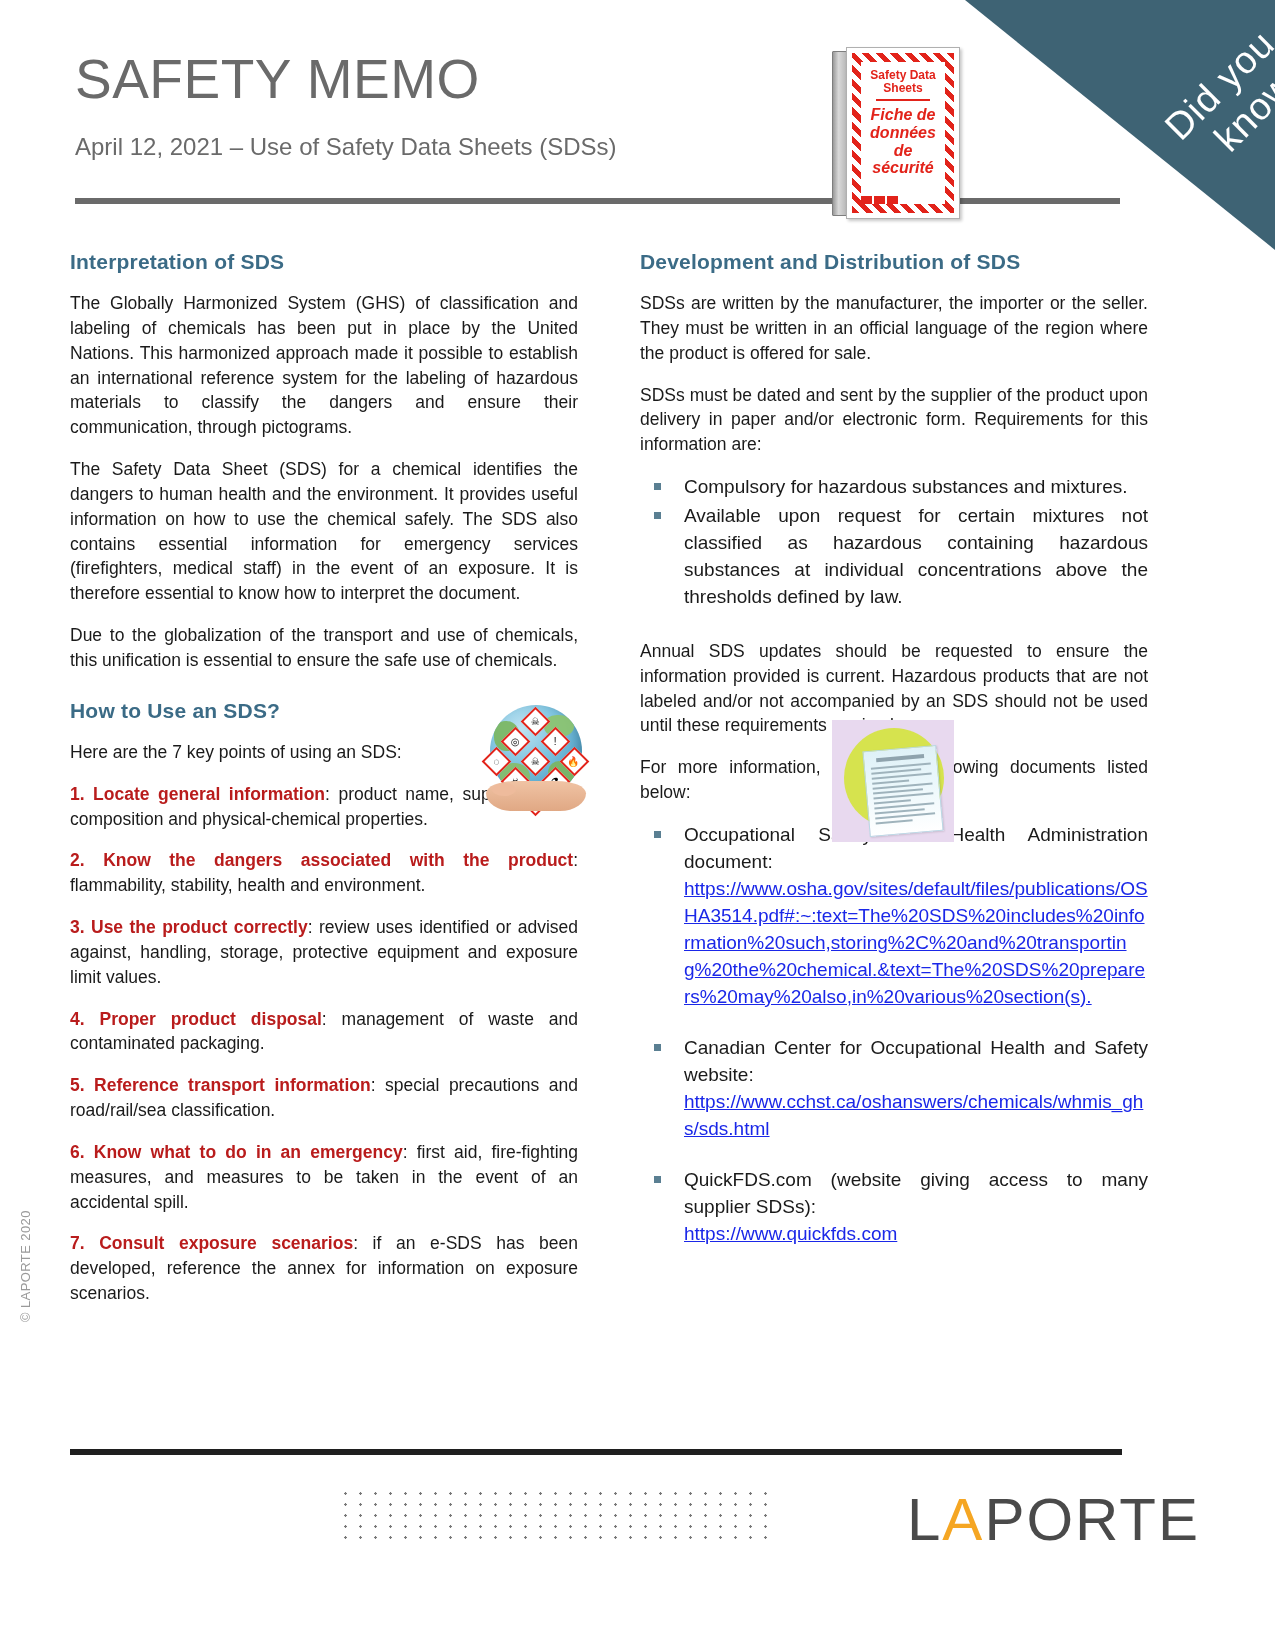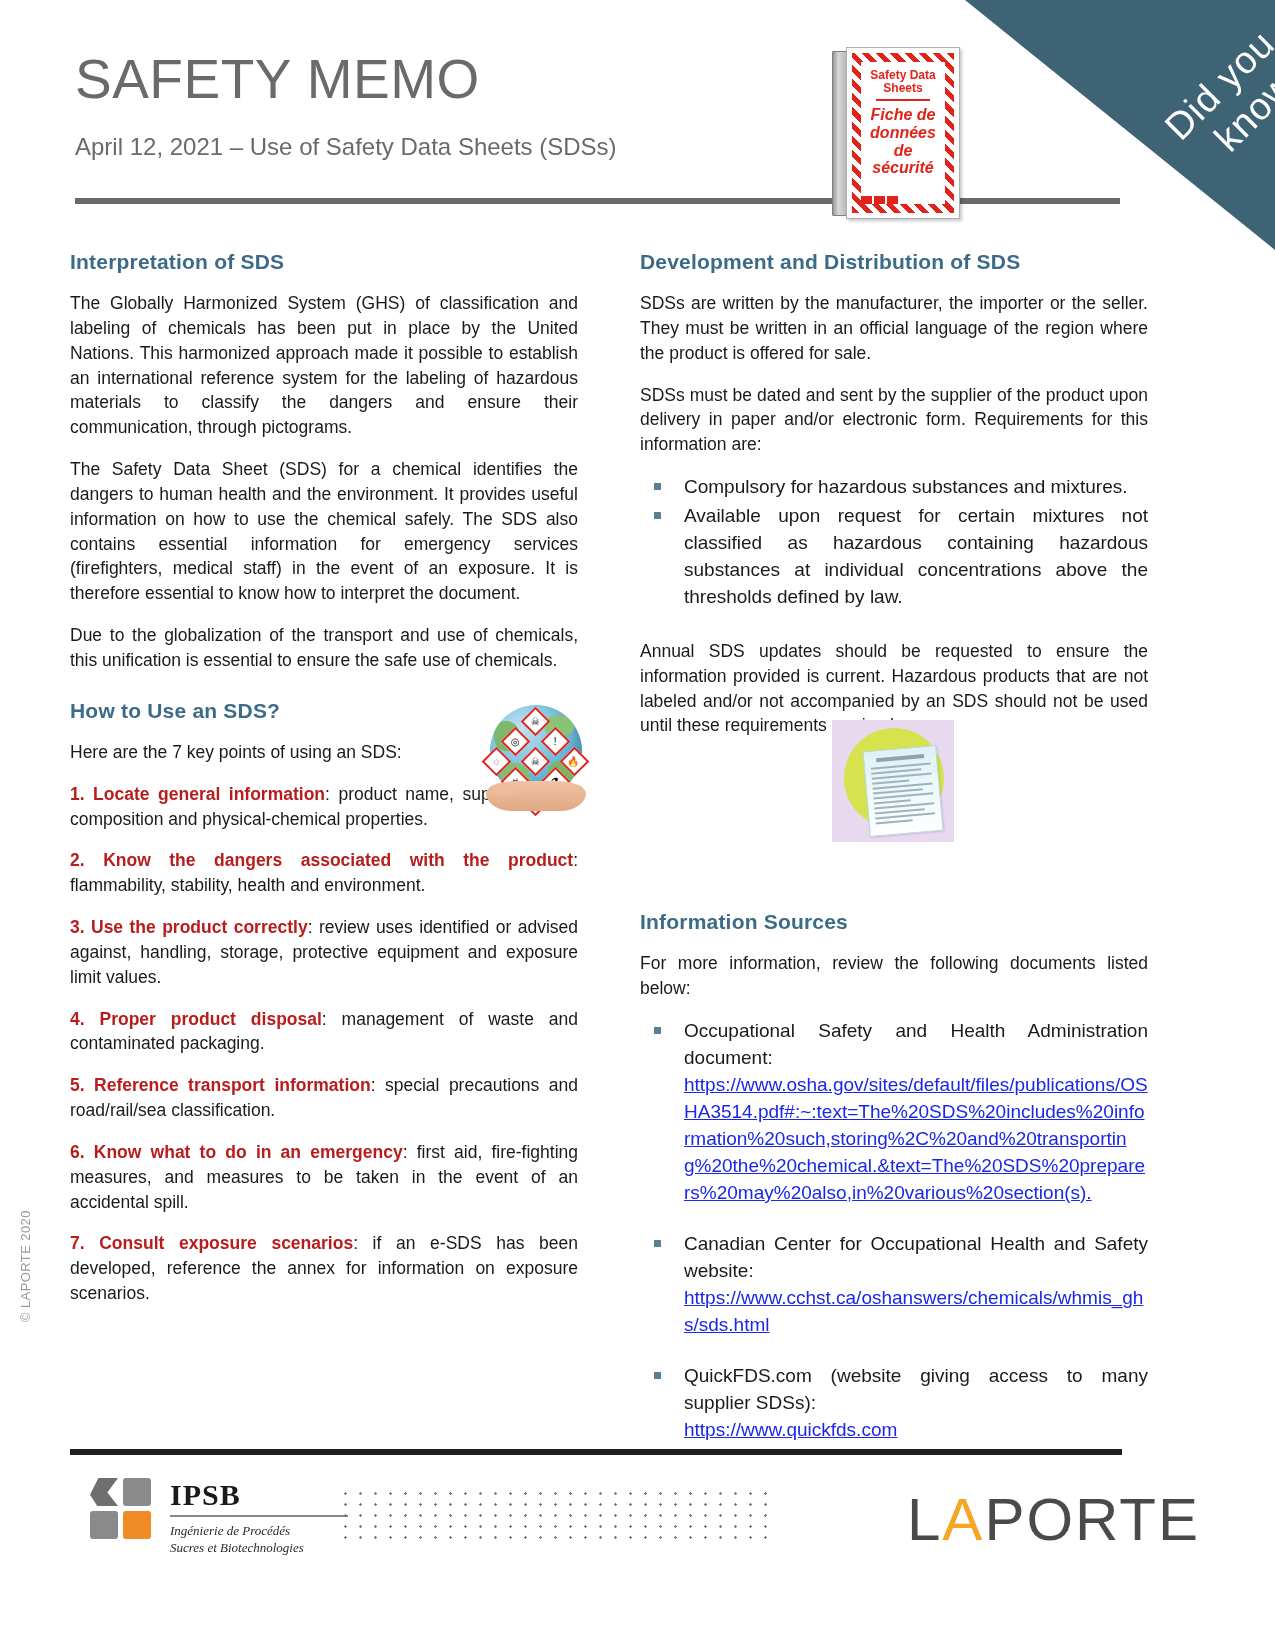--- a/index.html
+++ b/index.html
@@ -478,21 +478,20 @@
           <div class="ln m"></div>
         <div class="ln"></div>
           <div class="ln s"></div>
           <div class="ln"></div>
         <div class="ln m"></div>
           <div class="ln"></div>
           <div class="ln s"></div>
       </div>
     </div>
 
-    <h2 class="sec" style="margin-top:172px">Information Sources</h2>
     <p class="body">For more information, review the following documents listed below:</p>
 
     <ul class="bullets sources">
       <li>
         <span>Occupational Safety and Health Administration document:</span><br>
         <a class="url" href="#">https://www.osha.gov/sites/default/files/publications/OSHA3514.pdf#:~:text=The%20SDS%20includes%20information%20such,storing%2C%20and%20transporting%20the%20chemical.&amp;text=The%20SDS%20preparers%20may%20also,in%20various%20section(s).</a>
       </li>
       <li>
         <span>Canadian Center for Occupational Health and Safety website:</span><br>
         <a class="url" href="#">https://www.cchst.ca/oshanswers/chemicals/whmis_ghs/sds.html</a>
@@ -502,33 +501,17 @@
         <a class="url" href="#">https://www.quickfds.com</a>
       </li>
     </ul>
   </div>
 </div>
 
 <div class="copyright">© LAPORTE 2020</div>
 
 <div class="footer-rule"></div>
 <div class="footer">
-  <div class="ipsb">
-    <div class="mark">
-      <span class="sq sq1"></span>
-        <span class="sq sq2"></span>
-      <span class="sq sq3"></span>
-        <span class="sq sq4"></span>
-    </div>
-    <div class="txt">
-      <div class="name">IPSB</div>
-      <div class="uline"></div>
-      <div class="tag">
-        <span>Ingénierie de Procédés</span><br>
-        <span>Sucres et Biotechnologies</span>
-      </div>
-    </div>
-  </div>
 
   <div class="dots"></div>
 
   <div class="laporte"><span>L</span><span class="a">A</span><span>PORTE</span></div>
 </div>
 
 </body></html>

